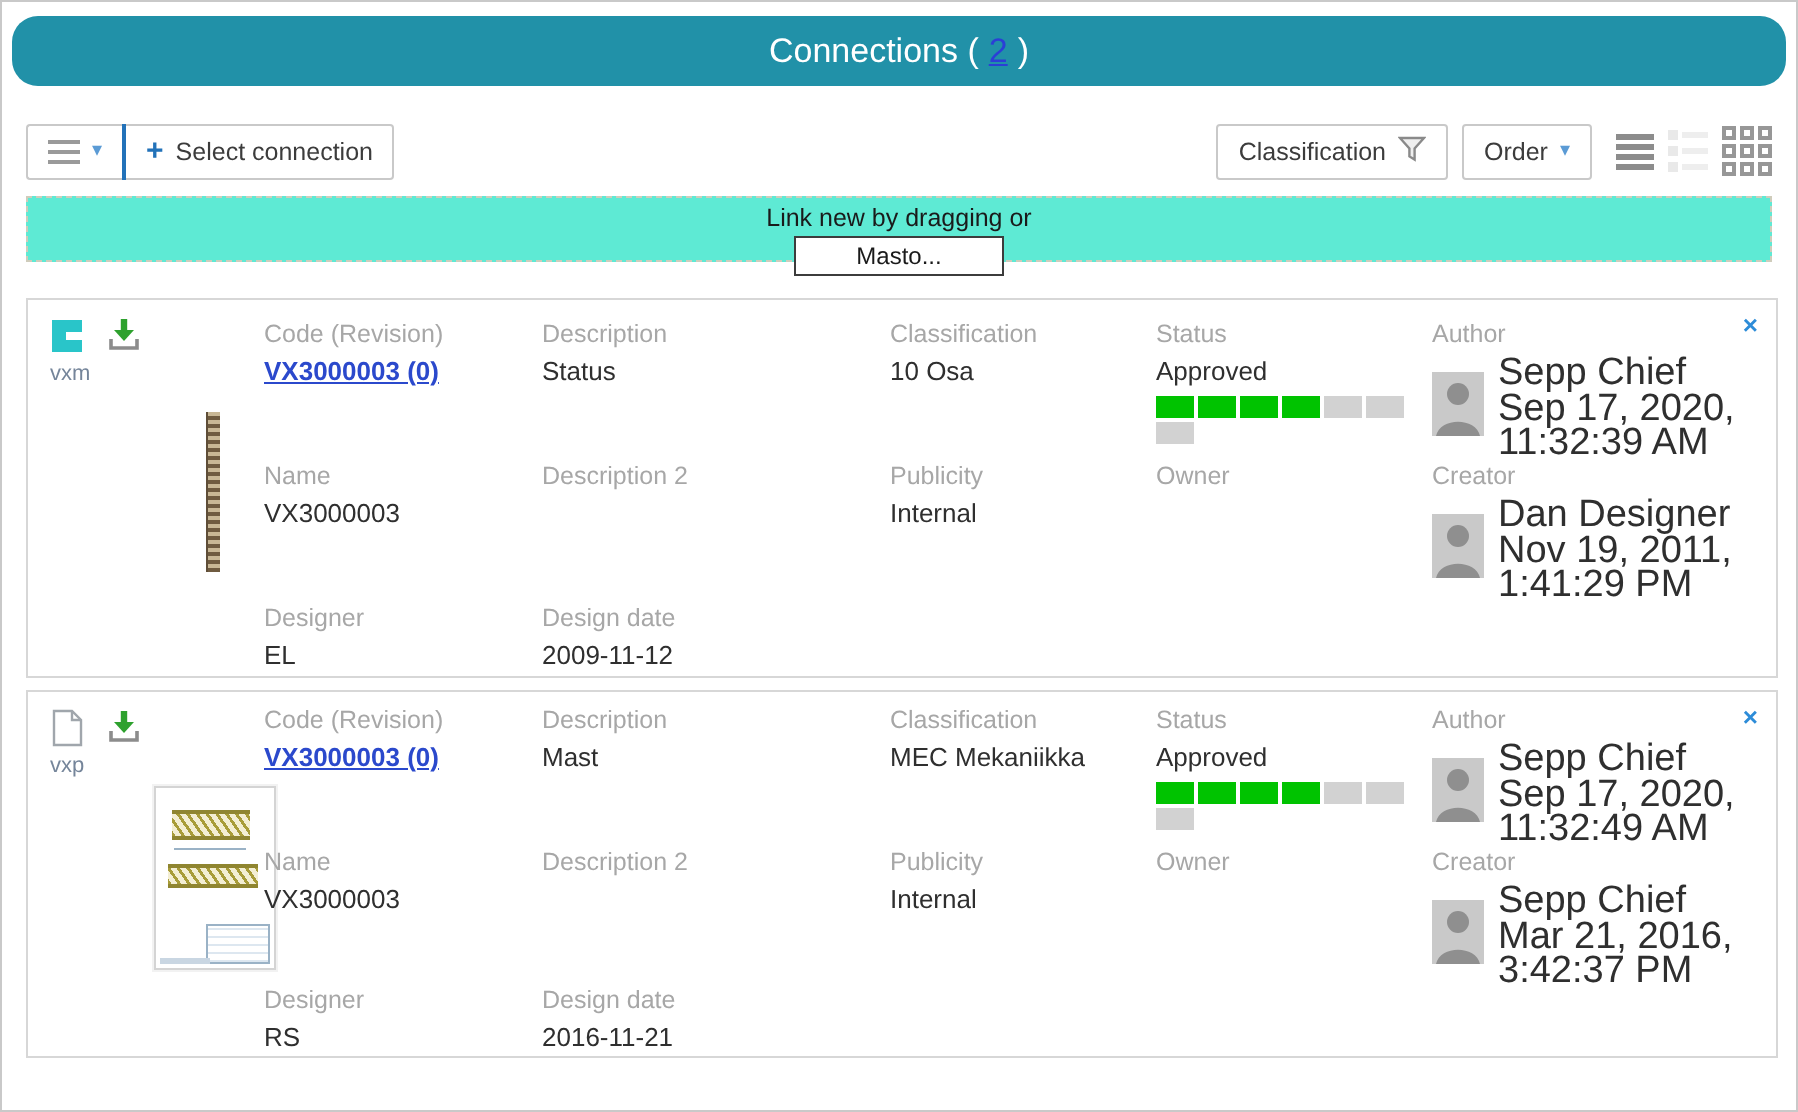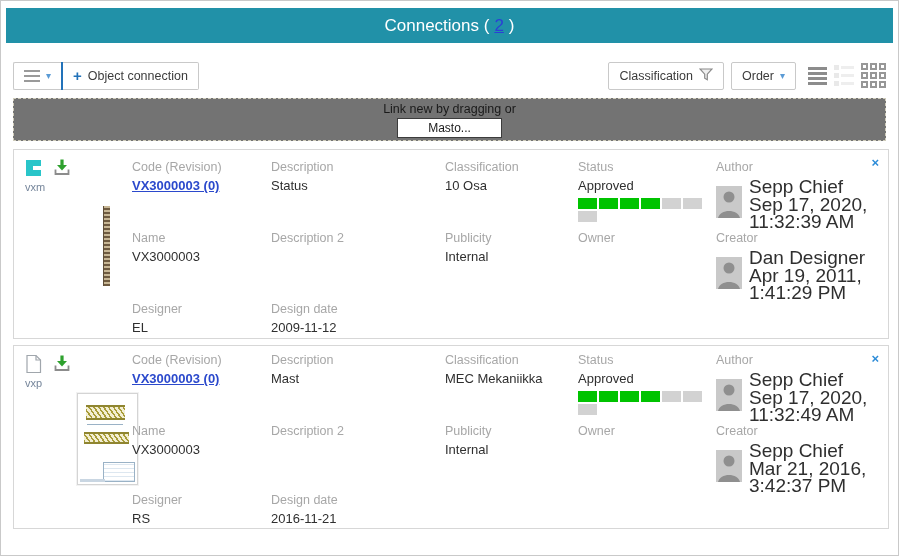--- a/index.html
+++ b/index.html
@@ -3,21 +3,21 @@
 <meta charset="utf-8">
 <style>
   * { box-sizing: border-box; }
   html,body { margin:0; padding:0; background:#fff; }
   body { font-family:"Liberation Sans", sans-serif; width:899px; height:556px; }
   .page { position:relative; width:899px; height:556px; border:1px solid #c9c9c9; background:#fff; overflow:hidden; }
 
   
   .titlebar { position:absolute; left:5px; right:5px; top:7px; height:35px; background:#2191a8;
               color:#fff; display:flex; align-items:center; justify-content:center; gap:5px;
-              font-size:17px; }
+              font-size:17px;border-radius:13px; }
   .titlebar a { color:#2b3fd6; text-decoration:underline; cursor:pointer; }
 
   
   .toolbar { position:absolute; top:60px; left:12px; right:12px; height:29px;
              display:flex; justify-content:space-between; align-items:center; }
   .tb-left, .tb-right { display:flex; align-items:center; }
   .btn { display:inline-flex; align-items:center; gap:6px; border:1px solid #c9c9c9; background:#fff;
          height:28px; padding:0 10px; font-size:12.5px; color:#3c3c3c; border-radius:2px; cursor:pointer; }
   .compound { display:flex; align-items:stretch; height:28px; }
   .menu-btn { border-right:none; border-radius:2px 0 0 2px; }
@@ -32,21 +32,21 @@
   .icon-list { display:inline-flex; flex-direction:column; gap:2px; cursor:pointer; }
   .icon-list i { width:19px; height:3px; background:#8c8c8c; }
   .icon-thumblist { display:inline-flex; flex-direction:column; gap:3px; cursor:pointer; }
   .icon-thumblist .r { display:flex; gap:2px; align-items:center; }
   .icon-thumblist .sqr { width:5px; height:5px; background:#e9e9e9; }
   .icon-thumblist .br { width:13px; height:3px; background:#eeeeee; }
   .icon-grid { display:grid; grid-template-columns:repeat(3,7px); grid-auto-rows:7px; gap:2px; cursor:pointer; }
   .icon-grid i { border:2px solid #979797; background:#fff; }
 
   
-  .dropzone { position:absolute; top:97px; left:12px; right:12px; height:43px; background:#737373;
+  .dropzone { position:absolute; top:97px; left:12px; right:12px; height:33px; background:#5eead4;
               border:1px dashed #cfccbb; text-align:center; font-size:12.5px; color:#1a1a1a; padding-top:3px; }
   .dropzone .sel-btn { display:inline-block; margin-top:2px; border:1px solid #3c3c3c; background:#fff;
                        font-size:12px; color:#1a1a1a; padding:2px 30px; cursor:pointer;
                        font-family:"Liberation Sans", sans-serif; }
 
   
   .card { position:absolute; left:12px; width:876px; background:#fff; border:1px solid #d7d7d7; }
   .card1 { top:148px; height:190px; }
   .card2 { top:344px; height:184px; }
   .icon-row { position:absolute; left:10px; top:8px; display:flex; gap:9px; align-items:flex-start; }
@@ -102,21 +102,21 @@
           <span class="hamburger">
               <i></i>
               <i></i>
               <i></i>
             </span>
           <span class="caret">▾</span>
         </button>
         <div class="compound-divider"></div>
         <button class="btn sel-conn-btn">
           <span class="plus">+</span>
-          <span>Object connection</span>
+          <span>Select connection</span>
         </button>
       </div>
     </div>
     <div class="tb-right">
       <button class="btn">
         <span>Classification</span>
         <span><svg width="14" height="13" viewBox="0 0 14 13">
               <path d="M1 1 h12 l-4.7 5.2 v5.6 l-2.6 -1.6 v-4 z" fill="#efefef" stroke="#8a8a8a" stroke-width="1.2"></path>
             </svg></span>
       </button>
@@ -235,21 +235,21 @@
     <div class="fgroup" style="left:702px; top:81px;">
       <div class="flabel">Creator</div>
       <div class="person">
         <span class="avatar"><svg width="26" height="32">
               <rect width="26" height="32" fill="#c9c9c9"></rect>
               <circle cx="13" cy="11" r="5.5" fill="#8f8f8f"></circle>
               <path d="M2 32 c2 -9.5 20 -9.5 22 0 z" fill="#8f8f8f"></path>
             </svg></span>
         <div class="pinfo">
           <div>Dan Designer</div>
-          <div>Apr 19, 2011,</div>
+          <div>Nov 19, 2011,</div>
           <div>1:41:29 PM</div>
         </div>
       </div>
     </div>
 
     <div class="fgroup" style="left:118px; top:152px;">
       <div class="flabel">Designer</div>
       <div class="fvalue">EL</div>
     </div>
     <div class="fgroup" style="left:257px; top:152px;">

